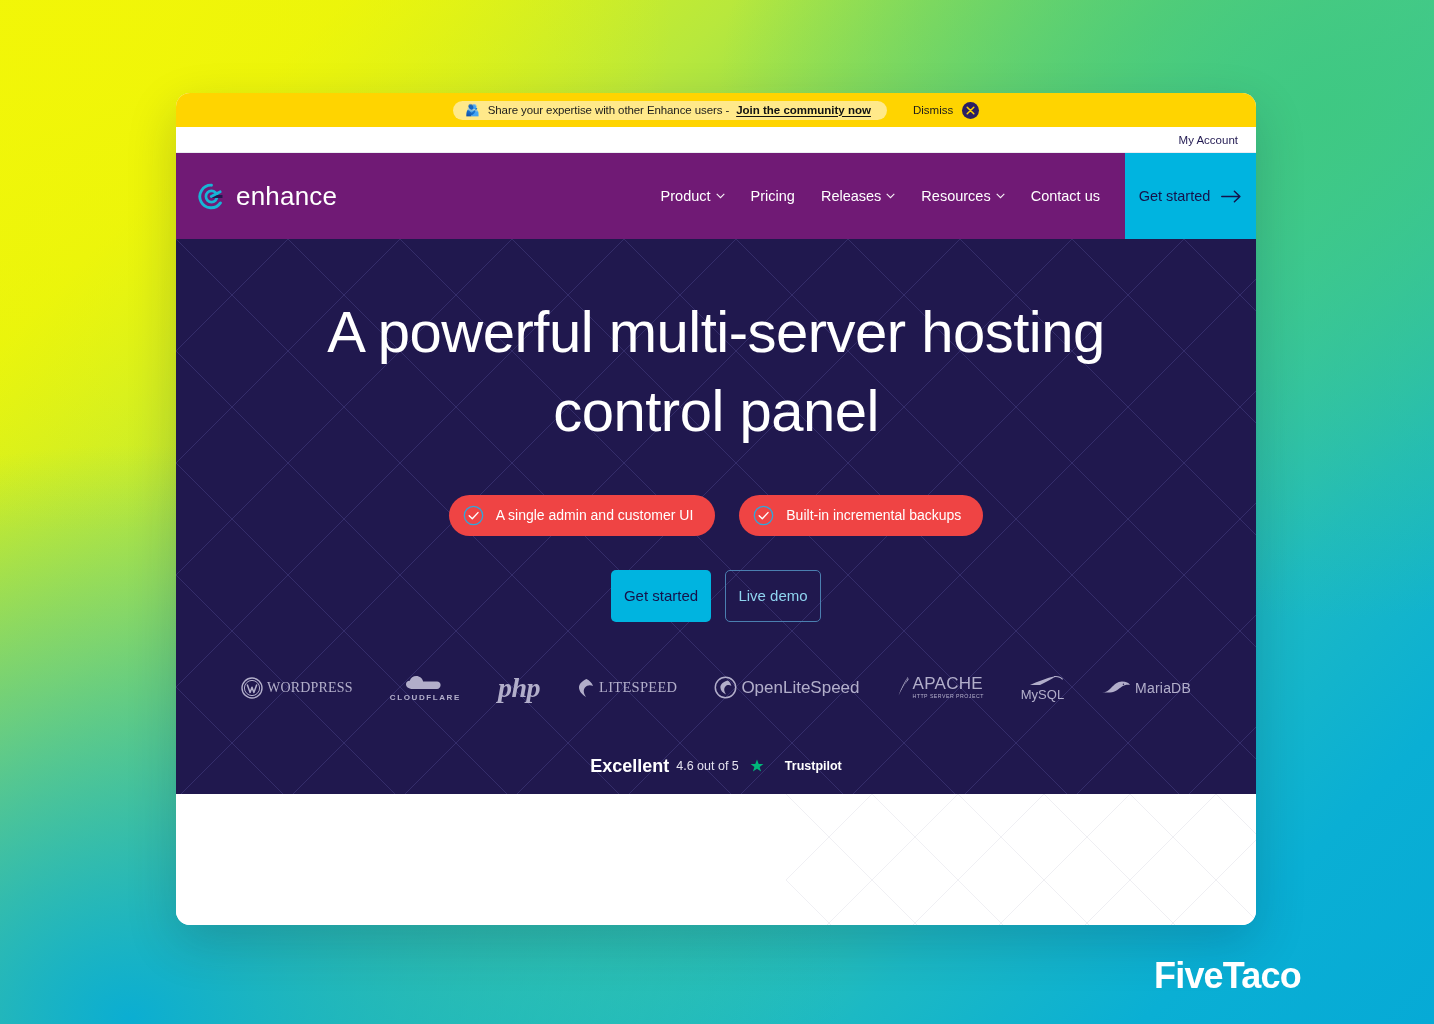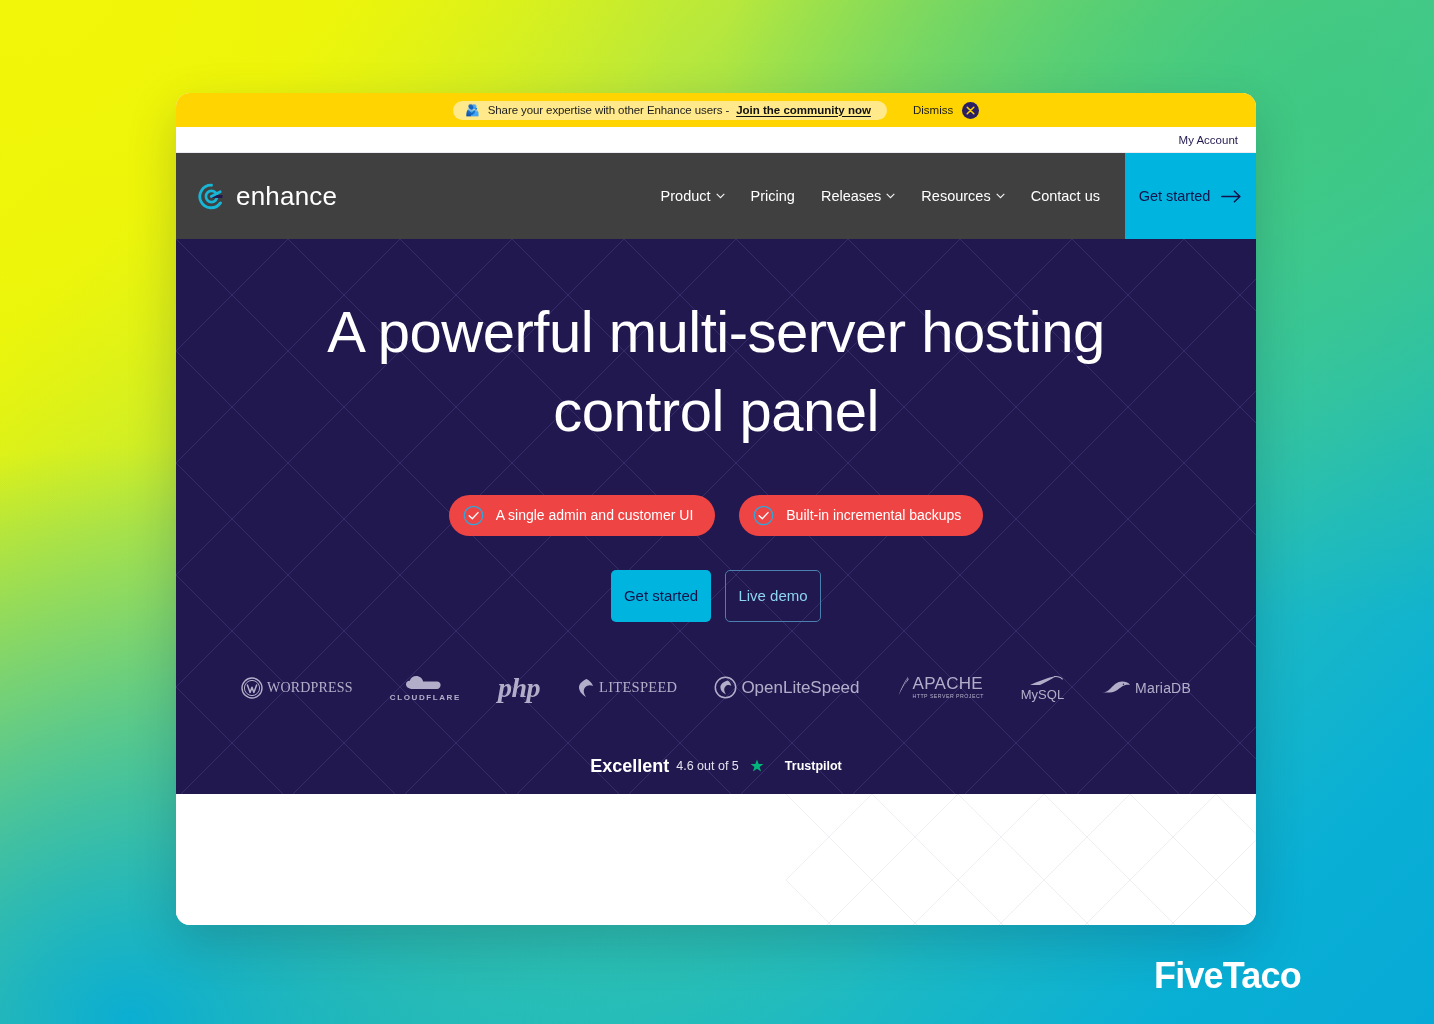--- a/index.html
+++ b/index.html
@@ -118,21 +118,21 @@
   .utility-link {
     font-size: 11.5px;
     color: #221a52;
     cursor: pointer;
   }
 
   
   .site-header {
     position: relative;
     height: 86px;
-    background: #404040;
+    background: #701a75;
     display: flex;
     align-items: center;
     padding-left: 22px;
   }
   .brand { display: flex; align-items: center; gap: 11px; cursor: pointer; }
   .brand-mark { width: 27px; height: 27px; display: block; }
   .brand-name {
     font-size: 26px;
     color: #ffffff;
     letter-spacing: 0.2px;

